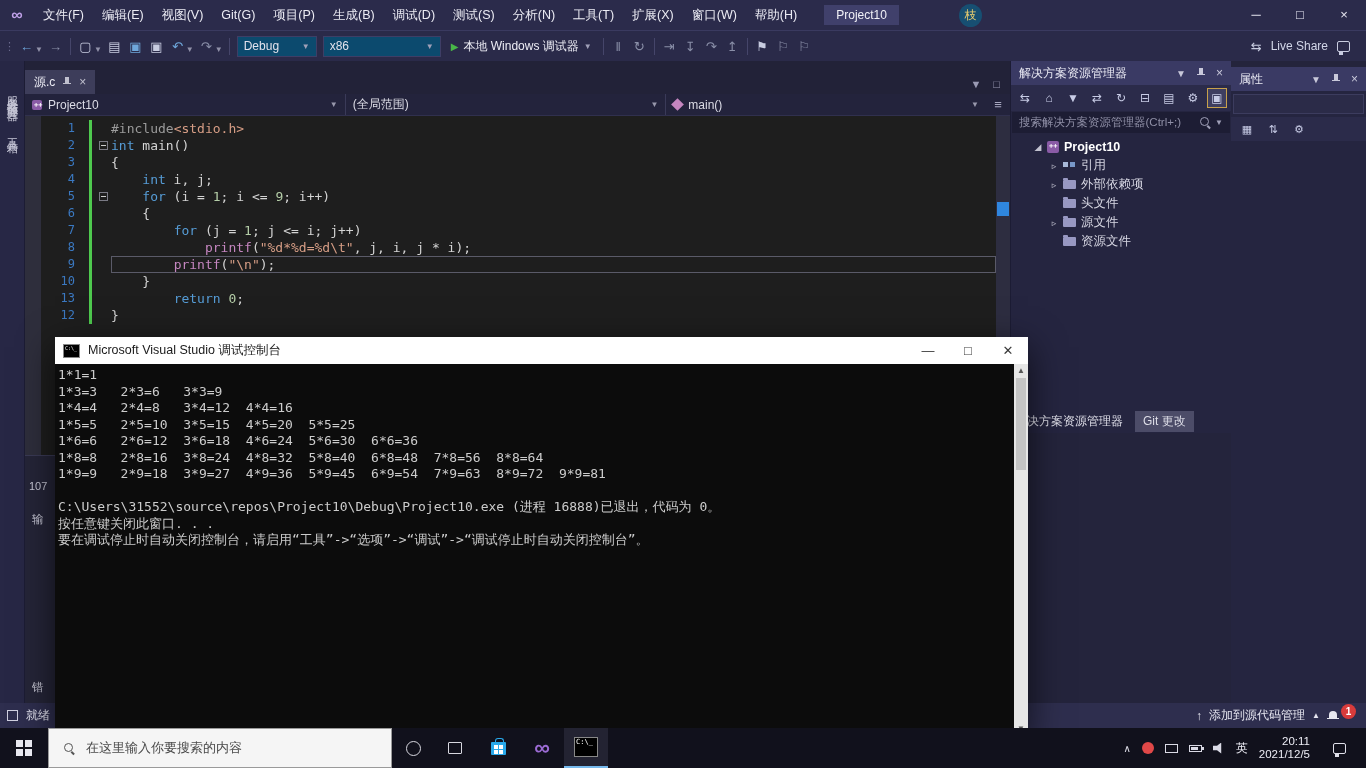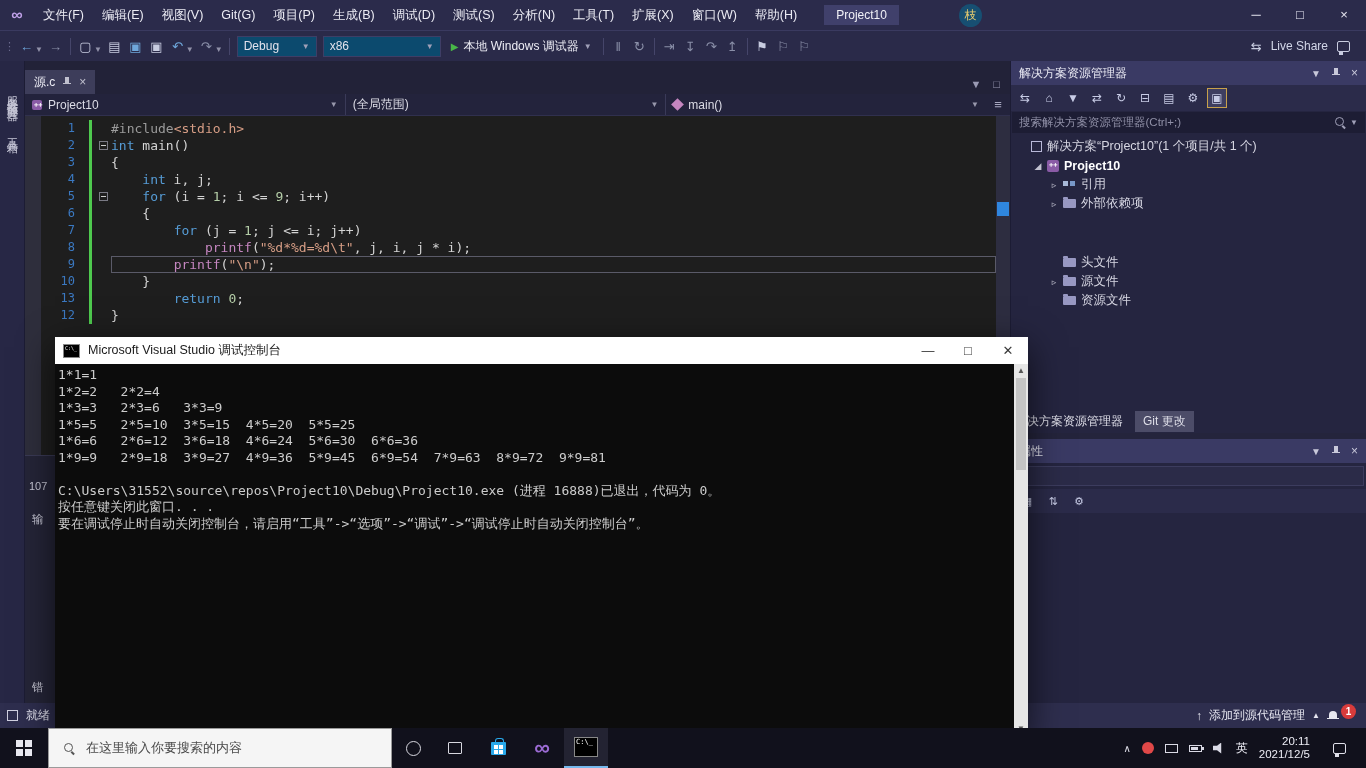--- a/index.html
+++ b/index.html
@@ -59,21 +59,21 @@
   .fold-box{width:9px;height:9px;border:1px solid #7A7A85;position:relative;background:#1E1E1E;display:inline-block}
   .fold-box::after{content:"";position:absolute;left:1px;right:1px;top:3px;height:1px;background:#CCC}
   .code-text{white-space:pre;color:#D4D4D4}
   .caret-line .code-text{box-shadow:inset 0 0 0 1px #5A5A68}
   .c-kw{color:var(--keyword,#569CD6)} .c-str{color:var(--string,#D69D85)} .c-num{color:var(--number,#B5CEA8)}
   .c-fn{color:var(--function,#C586C0)} .c-pp{color:#9B9B9B} .c-pl{color:#D4D4D4}
   .vscroll{position:absolute;right:0;top:0;bottom:0;width:14px;background:#2D2D40}
   .vscroll .marker{position:absolute;left:1px;right:1px;top:86px;height:14px;background:#2F86DE}
 
   
-  .right-panel{width:356px;display:flex;flex-direction:column;background:#24243C;border-left:1px solid #1C1C34}
+  .right-panel{width:356px;display:flex;flex-direction:row;background:#24243C;border-left:1px solid #1C1C34}
   .se-panel{height:372px;display:flex;flex-direction:column;background:#252540}
   .panel-title{height:24px;display:flex;align-items:center;background:#3A3A64;padding:0 8px;font-size:12px;color:#E8E8F2;flex-shrink:0}
   .pt-icons{margin-left:auto;display:flex;align-items:center;gap:10px;color:#C8C8DA;font-size:10px}
   .se-toolbar{height:26px;display:flex;align-items:center;gap:4px;background:#2B2B4A;padding:0 4px;flex-shrink:0}
   .se-icon{width:20px;height:20px;display:flex;align-items:center;justify-content:center;font-size:12px;color:#C8CCE6}
   .se-icon.active{border:1px solid #C8A14B;background:#3E3E60}
   .se-search{height:21px;margin:1px 1px 2px 1px;background:#1D1D34;display:flex;align-items:center;padding:0 7px;font-size:11.5px;color:#8F8FA6;flex-shrink:0}
   .se-search .i-mag{margin-left:auto;color:#A0A0B8}
   .se-search .caret{font-size:8px;color:#A0A0B8;margin-left:3px}
   .se-tree{flex:1;padding-top:2px;overflow:hidden}
@@ -401,41 +401,36 @@
             <span class="se-icon">▤</span>
             <span class="se-icon">⚙</span>
             <span class="se-icon active">▣</span>
           </div>
         <div class="se-search">
           <span>搜索解决方案资源管理器(Ctrl+;)</span>
           <span class="i-mag"></span>
           <span class="caret">▼</span>
         </div>
         <div class="se-tree" id="se-tree">
-            <div class="tree-row" style="padding-left: 4px;">
-              <span class="tree-arrow"></span>
-              <span class="i-solution tree-icon"></span>
-              <span class="tree-label">解决方案“Project10”(1 个项目/共 1 个)</span>
-            </div>
             <div class="tree-row" style="padding-left: 20px;">
               <span class="tree-arrow">◢</span>
               <span class="i-cpp tree-icon"></span>
               <span class="tree-label bold">Project10</span>
             </div>
             <div class="tree-row" style="padding-left: 36px;">
               <span class="tree-arrow">▹</span>
               <span class="i-refs tree-icon"></span>
               <span class="tree-label">引用</span>
             </div>
             <div class="tree-row" style="padding-left: 36px;">
               <span class="tree-arrow">▹</span>
               <span class="i-folder tree-icon"></span>
               <span class="tree-label">外部依赖项</span>
             </div>
-            <div class="tree-row" style="padding-left: 36px; margin-top: 40px;">
+            <div class="tree-row" style="padding-left: 36px;">
               <span class="tree-arrow"></span>
               <span class="i-folder tree-icon"></span>
               <span class="tree-label">头文件</span>
             </div>
             <div class="tree-row" style="padding-left: 36px;">
               <span class="tree-arrow">▹</span>
               <span class="i-folder tree-icon"></span>
               <span class="tree-label">源文件</span>
             </div>
             <div class="tree-row" style="padding-left: 36px;">
@@ -494,24 +489,25 @@
       <span class="i-consq"></span>
       <span>Microsoft Visual Studio 调试控制台</span>
       <div class="c-btns">
         <span class="c-btn">—</span>
         <span class="c-btn">□</span>
         <span class="c-btn">✕</span>
       </div>
     </div>
     <div class="console-body" id="console-body-lines">
         <div class="console-line">1*1=1</div>
-        <div class="console-line">1*2=2   2*2=4</div>
         <div class="console-line">1*3=3   2*3=6   3*3=9</div>
+        <div class="console-line">1*4=4   2*4=8   3*4=12  4*4=16</div>
         <div class="console-line">1*5=5   2*5=10  3*5=15  4*5=20  5*5=25</div>
         <div class="console-line">1*6=6   2*6=12  3*6=18  4*6=24  5*6=30  6*6=36</div>
+        <div class="console-line">1*8=8   2*8=16  3*8=24  4*8=32  5*8=40  6*8=48  7*8=56  8*8=64</div>
         <div class="console-line">1*9=9   2*9=18  3*9=27  4*9=36  5*9=45  6*9=54  7*9=63  8*9=72  9*9=81</div>
         <div class="console-line"></div>
         <div class="console-line">C:\Users\31552\source\repos\Project10\Debug\Project10.exe (进程 16888)已退出，代码为 0。</div>
         <div class="console-line">按任意键关闭此窗口. . .</div>
         <div class="console-line">要在调试停止时自动关闭控制台，请启用“工具”-&gt;“选项”-&gt;“调试”-&gt;“调试停止时自动关闭控制台”。</div>
       </div>
     <div class="console-scroll">
       <span class="cs-arr">▲</span>
       <span class="cs-thumb"></span>
       <span class="cs-arr b">▼</span>

